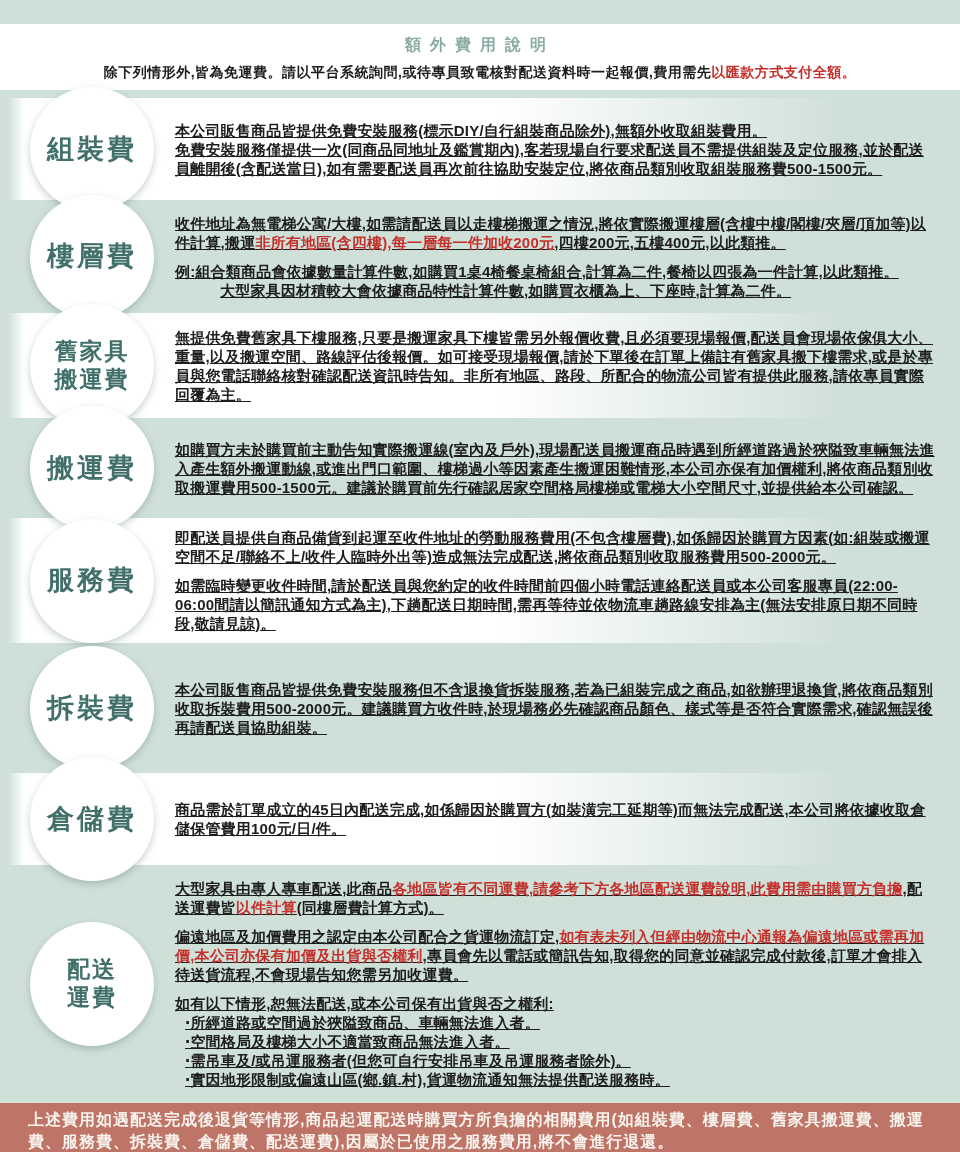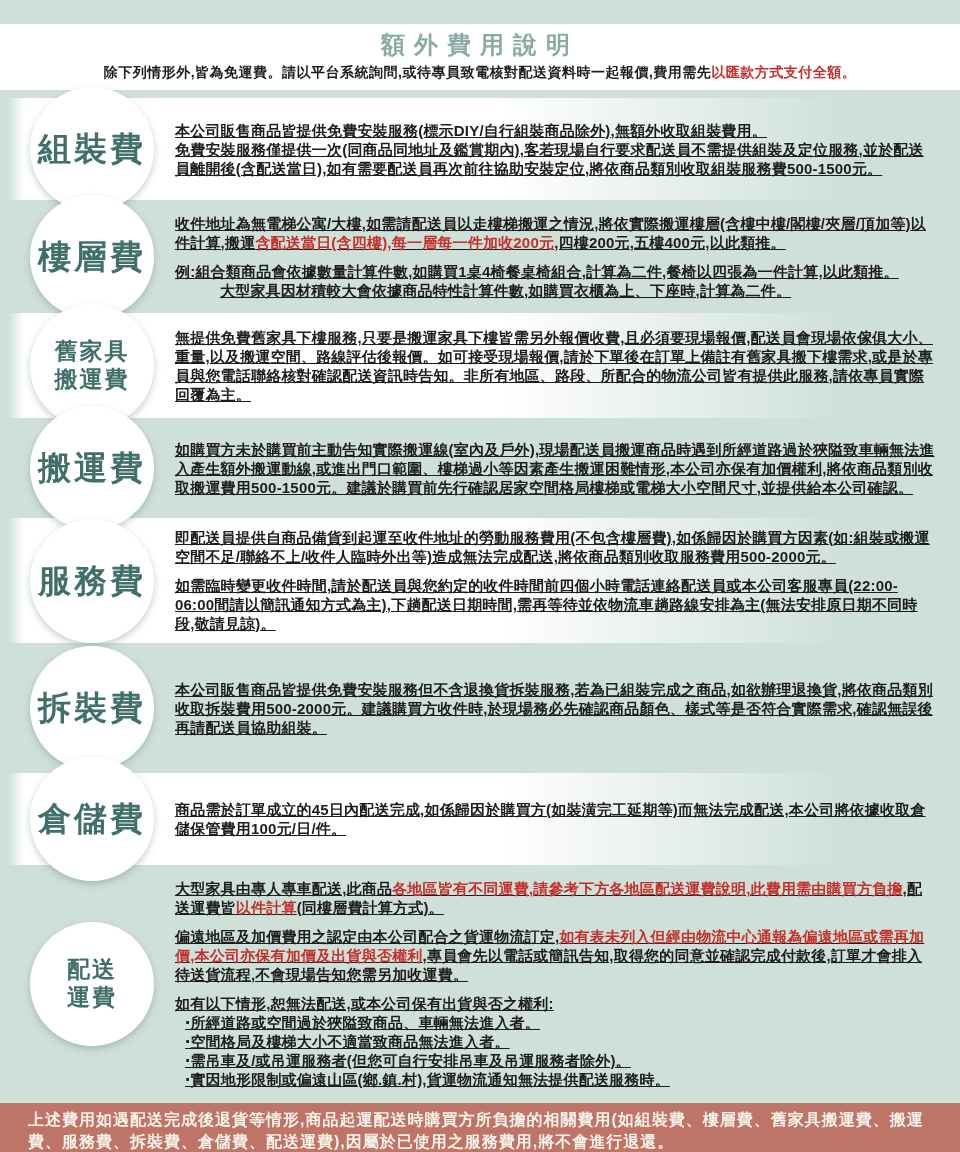--- a/index.html
+++ b/index.html
@@ -10,21 +10,21 @@
   *{box-sizing:border-box;}
   html,body{margin:0;padding:0;}
   body{
     width:960px;height:1152px;overflow:hidden;
     background:var(--page-bg);
     font-family:"Liberation Sans","DejaVu Sans",sans-serif;
   }
   .top-strip{height:24px;}
   .title-block{background:var(--panel-white);text-align:center;padding:7px 10px 6px;}
   .page-title{
-    margin:0;color:var(--title-teal);font-size:24px;font-weight:bold;
+    margin:0;color:var(--title-teal);font-size:16px;font-weight:bold;
     letter-spacing:9px;line-height:28px;
   }
   .intro{
     margin:2px 0 0;font-size:14px;font-weight:bold;color:var(--body-text);
     line-height:23px;letter-spacing:0.5px;
   }
   .red{color:var(--highlight-red);}
   main{margin-top:8px;}
   section.fee-section{
     position:relative;display:flex;align-items:center;
@@ -46,21 +46,21 @@
   main section:nth-of-type(6){min-height:130px;}
   main section:nth-of-type(7){min-height:92px;}
   main section:nth-of-type(8){min-height:238px;}
   .fee-badge{
     position:absolute;left:30px;top:50%;transform:translateY(-50%);
     width:124px;height:124px;border-radius:50%;background:var(--panel-white);
     box-shadow:0 3px 7px rgba(70,100,95,.30);
     display:flex;align-items:center;justify-content:center;text-align:center;
     z-index:2;
   }
-  .fee-badge-label{color:var(--label-teal);font-weight:bold;font-size:33px;letter-spacing:3px;}
+  .fee-badge-label{color:var(--label-teal);font-weight:bold;font-size:27px;letter-spacing:3px;}
   .fee-badge-label .badge-line{line-height:1.2;}
   section.two-line .fee-badge-label{font-size:23px;letter-spacing:2px;}
   .fee-body{width:100%;}
   .para{
     margin:0;font-size:15px;line-height:19px;font-weight:bold;
     color:var(--body-text);letter-spacing:0.2px;text-decoration:underline;
   }
   .para + .para{margin-top:10px;}
   .para.tight{margin-top:0;}
   .para.indent{margin-top:0;padding-left:45px;}
@@ -93,21 +93,21 @@
         <p class="para tight"><span>免費安裝服務僅提供一次(同商品同地址及鑑賞期內),客若現場自行要求配送員不需提供組裝及定位服務,並於配送員離開後(含配送當日),如有需要配送員再次前往協助安裝定位,將依商品類別收取組裝服務費500-1500元。</span></p>
       </div>
   </section>
     <section class="fee-section tone-green">
     <div class="fee-badge">
       <div class="fee-badge-label">
           <div class="badge-line">樓層費</div>
         </div>
     </div>
     <div class="fee-body">
-        <p class="para"><span>收件地址為無電梯公寓/大樓,如需請配送員以走樓梯搬運之情況,將依實際搬運樓層(含樓中樓/閣樓/夾層/頂加等)以件計算,搬運</span><span class="red">含配送當日(含四樓),每一層每一件加收200元</span><span>,四樓200元,五樓400元,以此類推。</span></p>
+        <p class="para"><span>收件地址為無電梯公寓/大樓,如需請配送員以走樓梯搬運之情況,將依實際搬運樓層(含樓中樓/閣樓/夾層/頂加等)以件計算,搬運</span><span class="red">非所有地區(含四樓),每一層每一件加收200元</span><span>,四樓200元,五樓400元,以此類推。</span></p>
         <p class="para"><span>例:組合類商品會依據數量計算件數,如購買1桌4椅餐桌椅組合,計算為二件,餐椅以四張為一件計算,以此類推。</span></p>
         <p class="para indent"><span>大型家具因材積較大會依據商品特性計算件數,如購買衣櫃為上、下座時,計算為二件。</span></p>
       </div>
   </section>
     <section class="fee-section tone-light two-line">
     <div class="fee-badge">
       <div class="fee-badge-label">
           <div class="badge-line">舊家具</div>
           <div class="badge-line">搬運費</div>
         </div>

